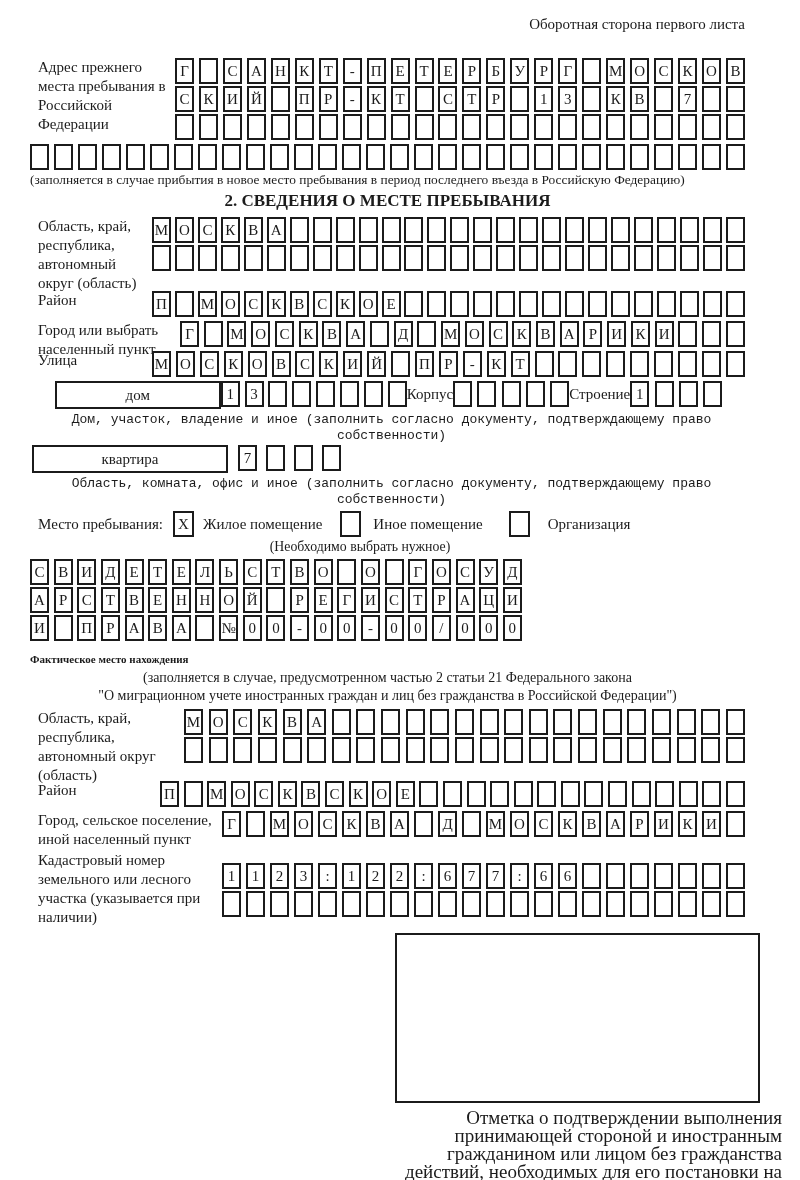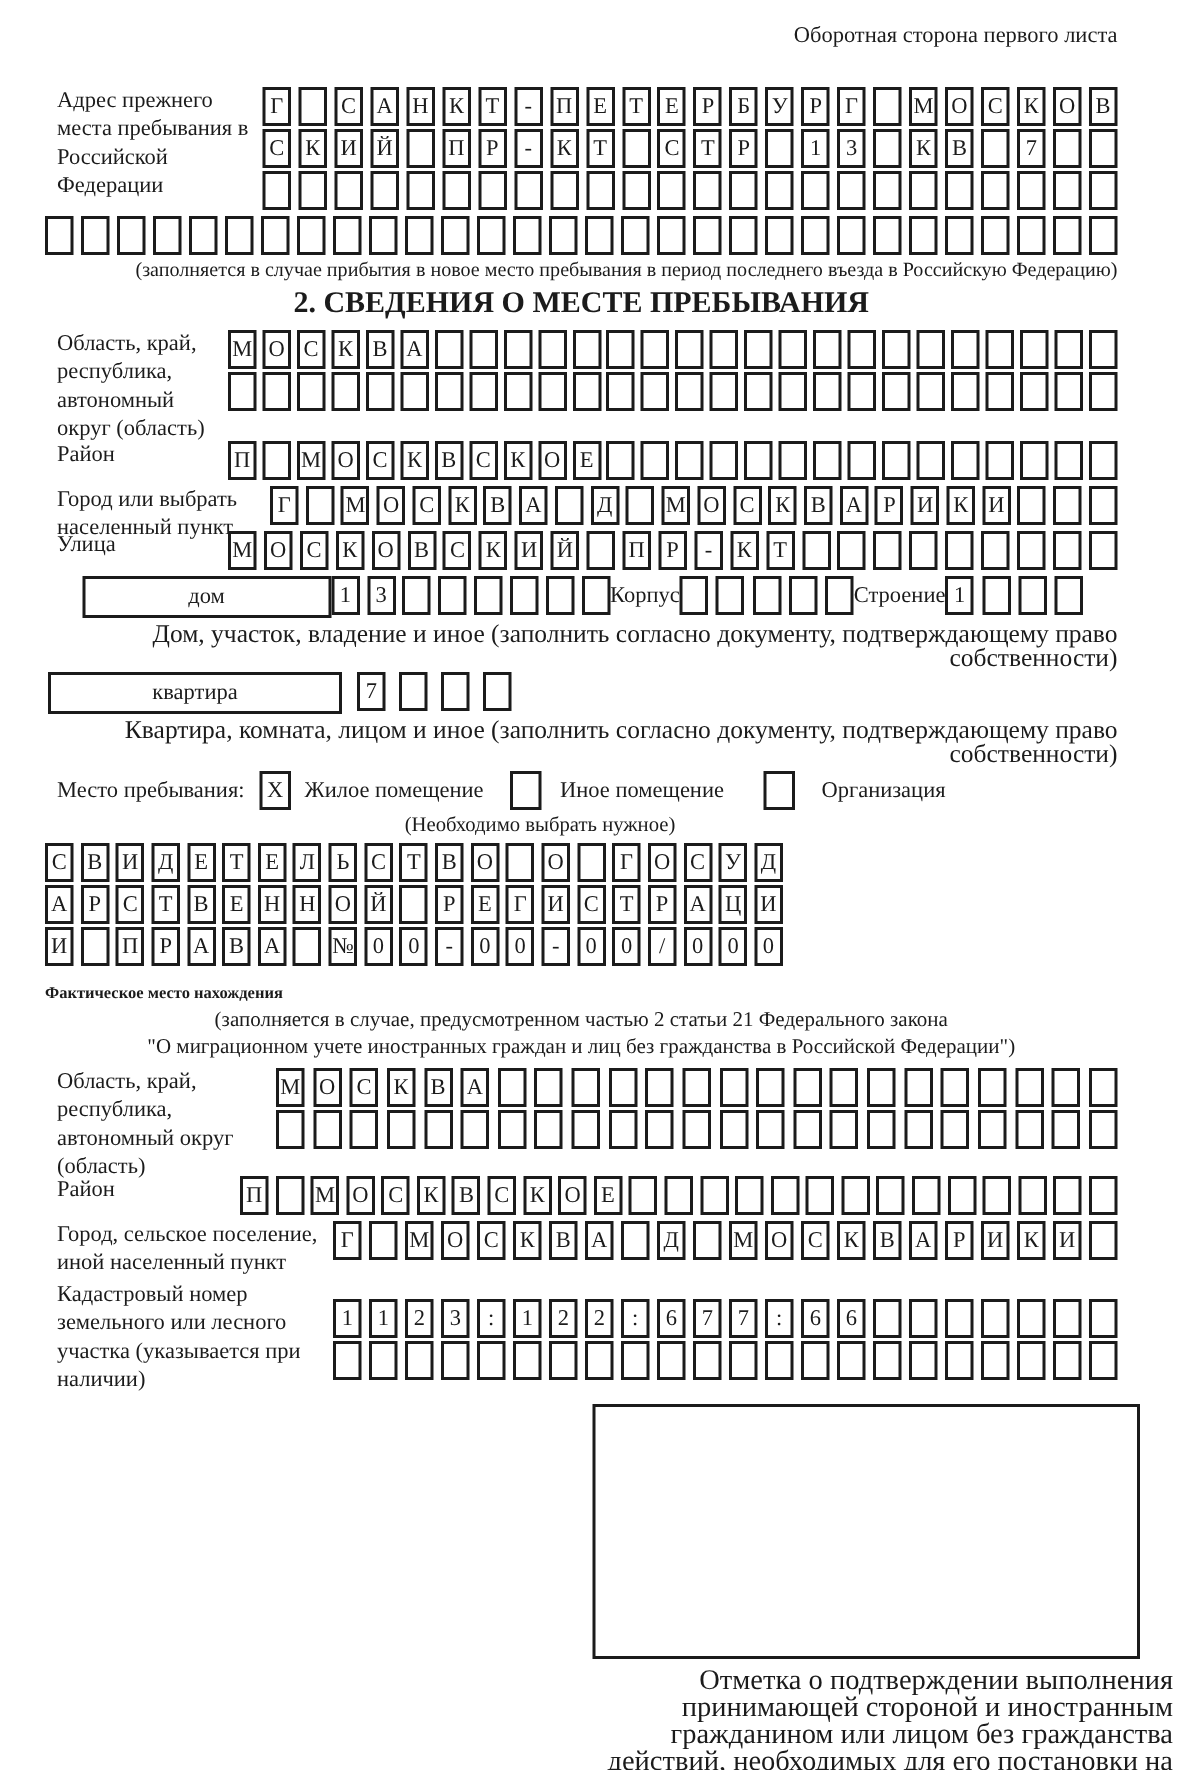--- a/index.html
+++ b/index.html
@@ -21,23 +21,23 @@
   
   .lw145{width:145px}.lw122{width:122px}.lw150{width:150px}.lw223{width:223px}
   .lw154{width:154px}.lw130{width:130px}.lw192{width:192px}
   
   .cw570{width:570px}.cw715{width:715px}.cw593{width:593px}.cw565{width:565px}
   .cw492{width:492px}.cw561{width:561px}.cw585{width:585px}.cw523{width:523px}
   .cw186{width:186px}.cw116{width:116px}.cw92{width:92px}.cw103{width:103px}
   
   .h72{height:72px;overflow:visible}.h70{height:70px;overflow:visible}
   .h28{height:28px;overflow:visible}
-  .note{width:715px;text-align:right;font-size:13.4px;line-height:16px;margin-bottom:2px;}
-  .lnote{width:715px;text-align:right;font-size:17px;line-height:16px;padding-left:8px;box-sizing:border-box;margin-bottom:1px;}
-  .title{width:715px;text-align:center;font-weight:bold;font-size:20px;margin:3px 0 6px 0;}
+  .note{width:715px;text-align:left;font-size:13.4px;line-height:16px;margin-bottom:2px;}
+  .lnote{width:715px;text-align:center;font-size:13px;line-height:16px;padding-left:8px;box-sizing:border-box;margin-bottom:1px;font-family:Liberation Mono, monospace;}
+  .title{width:715px;text-align:center;font-weight:bold;font-size:17px;margin:3px 0 6px 0;}
   .title2{width:715px;text-align:left;font-weight:bold;font-size:11px;margin:10px 0 4px 0;}
   .sub{width:715px;text-align:center;font-size:14px;line-height:18px;}
   .houserow{display:flex;justify-content:center;align-items:flex-start;width:713px;margin-left:2px;margin-bottom:3px;}
   .widebox{border:2px solid #1b1b1b;box-sizing:border-box;height:28px;display:flex;align-items:center;justify-content:center;font-size:15px;background:#fff;}
   .wb166{width:166px}.wb196{width:196px}
   .inlinelabel{font-size:15px;line-height:26px;flex:none;}
   .aptrow{display:flex;align-items:center;width:713px;margin-left:2px;margin-bottom:3px;}
   .aptgap{width:10px;flex:none;}
   .stayrow{display:flex;align-items:center;height:26px;margin:3px 0 1px 0;font-size:15px;padding-left:8px;}
   .checkbox{flex:none;width:21px;height:26px;border:2px solid #1b1b1b;box-sizing:border-box;display:flex;align-items:center;justify-content:center;font-size:15px;background:#fff;}
@@ -364,21 +364,21 @@
 <div class="aptrow">
   <div class="widebox wb196">квартира</div>
   <div class="aptgap"></div>
   <div class="cells cw103">
       <div class="cell">7</div>
       <div class="cell"></div>
       <div class="cell"></div>
       <div class="cell"></div>
     </div>
 </div>
-<div class="lnote">Квартира, комната, лицом и иное (заполнить согласно документу, подтверждающему право собственности)</div>
+<div class="lnote">Область, комната, офис и иное (заполнить согласно документу, подтверждающему право собственности)</div>
 
 <div class="stayrow">
   <span>Место пребывания:</span>
   <span style="width:10px"></span>
   <span class="checkbox">X</span>
   <span style="width:9px"></span>
   <span>Жилое помещение</span>
   <span style="width:18px"></span>
   <span class="checkbox"></span>
   <span style="width:12px"></span>

